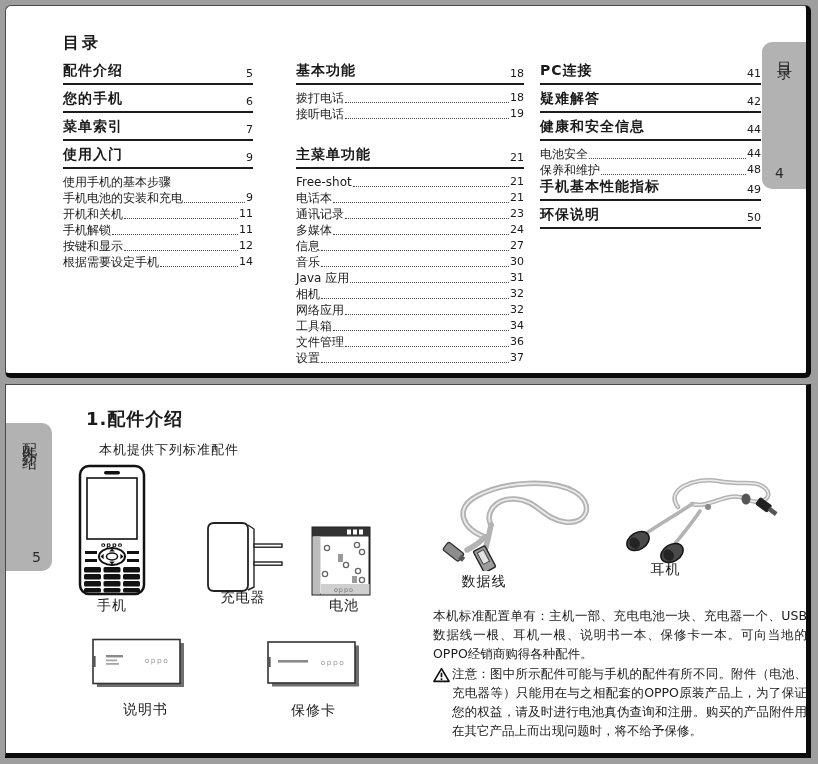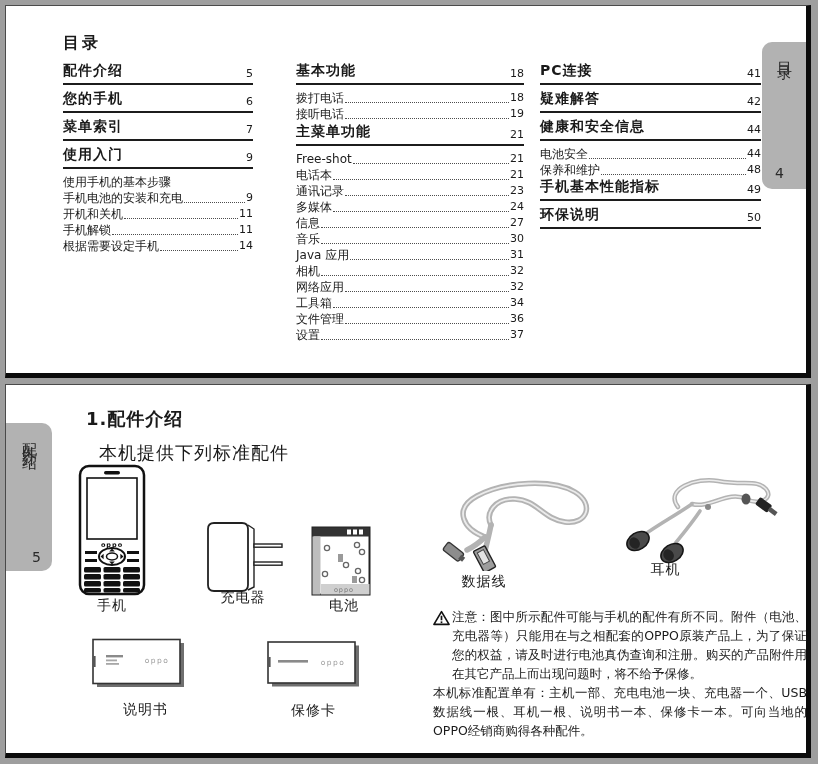--- a/index.html
+++ b/index.html
@@ -8,21 +8,21 @@
     background:#9e9e9e;
     font-family:"DejaVu Sans", sans-serif;
     color:#1a1a1a;
   }
   .page{
     position:absolute;background:#fff;box-sizing:border-box;
     border:1.5px solid #4a4a4a;
     border-right:5px solid #0b0b0b;
     border-bottom:5px solid #0b0b0b;
   }
-  #toc-page{left:5px;top:5px;width:806px;height:373px;}
+  #toc-page{left:5px;top:5px;width:806px;height:373px;border-radius:6px;}
   #acc-page{left:5px;top:384px;width:806px;height:374px;}
 
   
   .side-tab{
     position:absolute;background:#b2b2b2;
     display:flex;flex-direction:column;justify-content:space-between;align-items:center;
     color:#2a2a2a;
   }
   #toc-tab{right:0;top:36px;width:44px;height:147px;border-radius:10px 0 0 10px;padding:8px 0 8px 0;box-sizing:border-box;}
   #acc-tab{left:0;top:38px;width:46px;height:148px;border-radius:0 10px 10px 0;padding:8px 0 6px 0;box-sizing:border-box;}
@@ -43,21 +43,21 @@
     border-bottom:2px solid #1c1c1c;padding-bottom:3px;margin-bottom:5px;
   }
   .sec.first{margin-top:0;}
   .sec .pg{font-weight:normal;font-size:11px;letter-spacing:0;}
   .sub,.plain{display:flex;align-items:flex-end;font-size:12px;line-height:16px;}
   .sub .dots{flex:1;border-bottom:1px dotted #4d4d4d;margin:0 1px;margin-bottom:3px;}
   .sub .pg{font-size:11px;}
 
   
   #acc-title{position:absolute;left:80px;top:22px;font-size:18px;font-weight:bold;letter-spacing:1px;}
-  #acc-subtitle{position:absolute;left:93px;top:56px;font-size:18px;letter-spacing:1px;}
+  #acc-subtitle{position:absolute;left:93px;top:56px;font-size:13px;letter-spacing:1px;}
   .fig{position:absolute;}
   .fig-label{position:absolute;font-size:14px;text-align:center;letter-spacing:1px;}
   #desc-block{position:absolute;left:427px;top:221px;width:374px;font-size:12.5px;line-height:19px;text-align:justify;}
   #notice-row{display:flex;margin-top:1px;}
   #notice-row .w-icon{flex:0 0 19px;padding-top:3px;}
   #notice-text{flex:1;font-size:12.5px;line-height:19px;text-align:justify;}
 </style>
 </head>
 <body>
 
@@ -94,20 +94,25 @@
       <span>开机和关机</span>
       <span class="dots"></span>
       <span class="pg">11</span>
     </div>
     <div class="sub">
       <span>手机解锁</span>
       <span class="dots"></span>
       <span class="pg">11</span>
     </div>
     <div class="sub">
+      <span>按键和显示</span>
+      <span class="dots"></span>
+      <span class="pg">12</span>
+    </div>
+    <div class="sub">
       <span>根据需要设定手机</span>
       <span class="dots"></span>
       <span class="pg">14</span>
     </div>
   </div>
 
   <div class="toc-col" id="col2">
     <div class="sec first">
       <span>基本功能</span>
       <span class="pg">18</span>
@@ -115,21 +120,21 @@
     <div class="sub">
       <span>拨打电话</span>
       <span class="dots"></span>
       <span class="pg">18</span>
     </div>
     <div class="sub">
       <span>接听电话</span>
       <span class="dots"></span>
       <span class="pg">19</span>
     </div>
-    <div class="sec" style="margin-top:1px;">
+    <div class="sec" style="margin-top:24px;">
       <span>主菜单功能</span>
       <span class="pg">21</span>
     </div>
     <div class="sub">
       <span>Free-shot</span>
       <span class="dots"></span>
       <span class="pg">21</span>
     </div>
     <div class="sub">
       <span>电话本</span>
@@ -367,25 +372,25 @@
 
   <div class="fig-label" style="left:72px;width:68px;top:212px;">手机</div>
   <div class="fig-label" style="left:187px;width:100px;top:204px;">充电器</div>
   <div class="fig-label" style="left:302px;width:72px;top:212px;">电池</div>
   <div class="fig-label" style="left:428px;width:100px;top:188px;">数据线</div>
   <div class="fig-label" style="left:612px;width:95px;top:176px;">耳机</div>
   <div class="fig-label" style="left:92px;width:95px;top:316px;">说明书</div>
   <div class="fig-label" style="left:260px;width:95px;top:317px;">保修卡</div>
 
   <div id="desc-block">
+    <div>本机标准配置单有：主机一部、充电电池一块、充电器一个、USB数据线一根、耳机一根、说明书一本、保修卡一本。可向当地的OPPO经销商购得各种配件。</div>
     <div id="notice-row">
       <span class="w-icon">
         <svg width="17" height="16" viewBox="0 0 18 16">
           <path d="M9 1.2 L17 14.8 L1 14.8 Z" fill="none" stroke="#111" stroke-width="1.7" stroke-linejoin="round"></path>
           <rect x="8.1" y="5.6" width="1.8" height="4.8" fill="#111"></rect>
           <rect x="8.1" y="11.6" width="1.8" height="1.8" fill="#111"></rect>
         </svg>
       </span>
       <span id="notice-text">注意：图中所示配件可能与手机的配件有所不同。附件（电池、充电器等）只能用在与之相配套的OPPO原装产品上，为了保证您的权益，请及时进行电池真伪查询和注册。购买的产品附件用在其它产品上而出现问题时，将不给予保修。</span>
     </div>
-    <div>本机标准配置单有：主机一部、充电电池一块、充电器一个、USB数据线一根、耳机一根、说明书一本、保修卡一本。可向当地的OPPO经销商购得各种配件。</div>
   </div>
 </div>
 
 </body></html>

